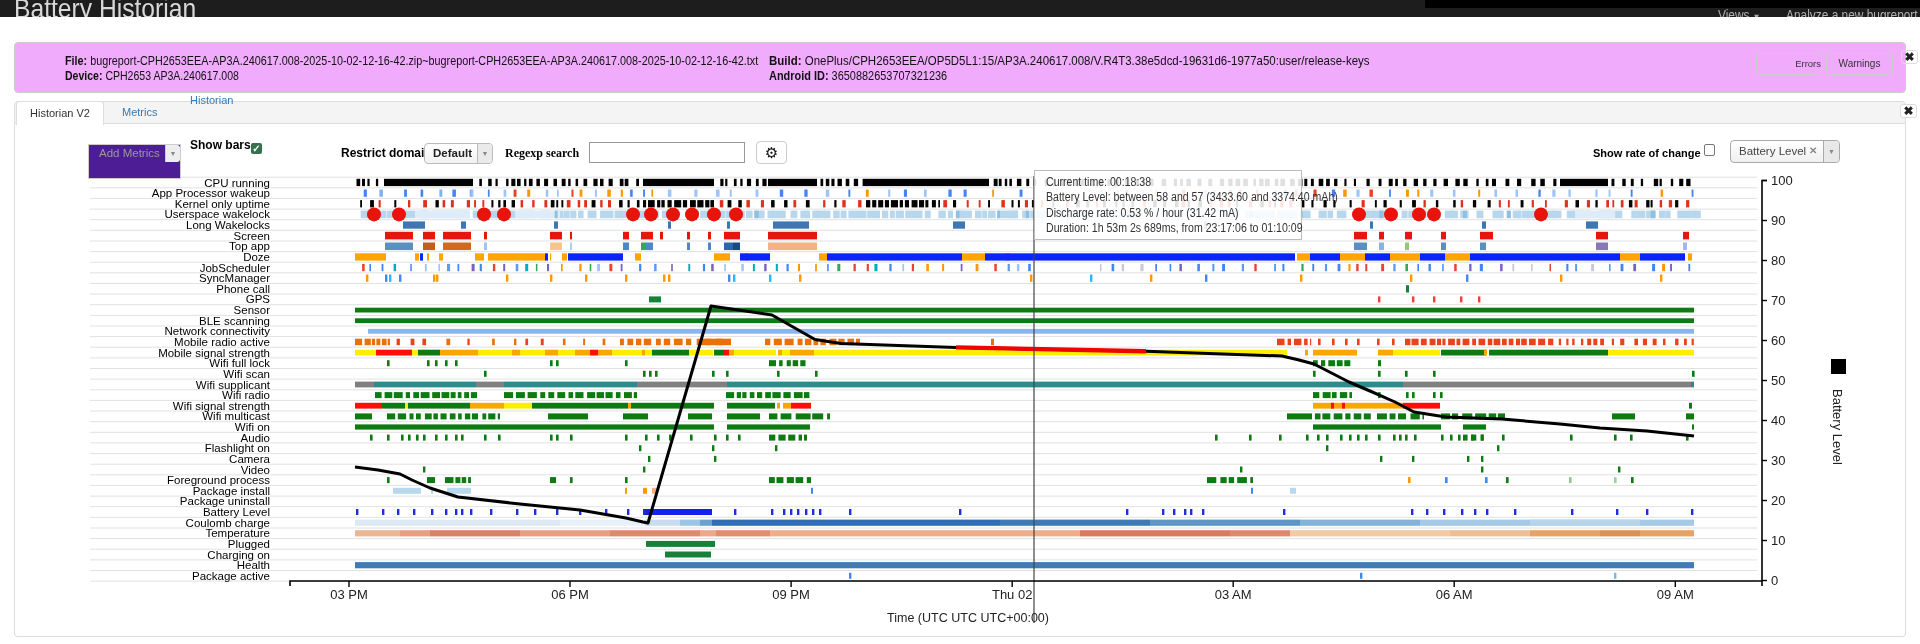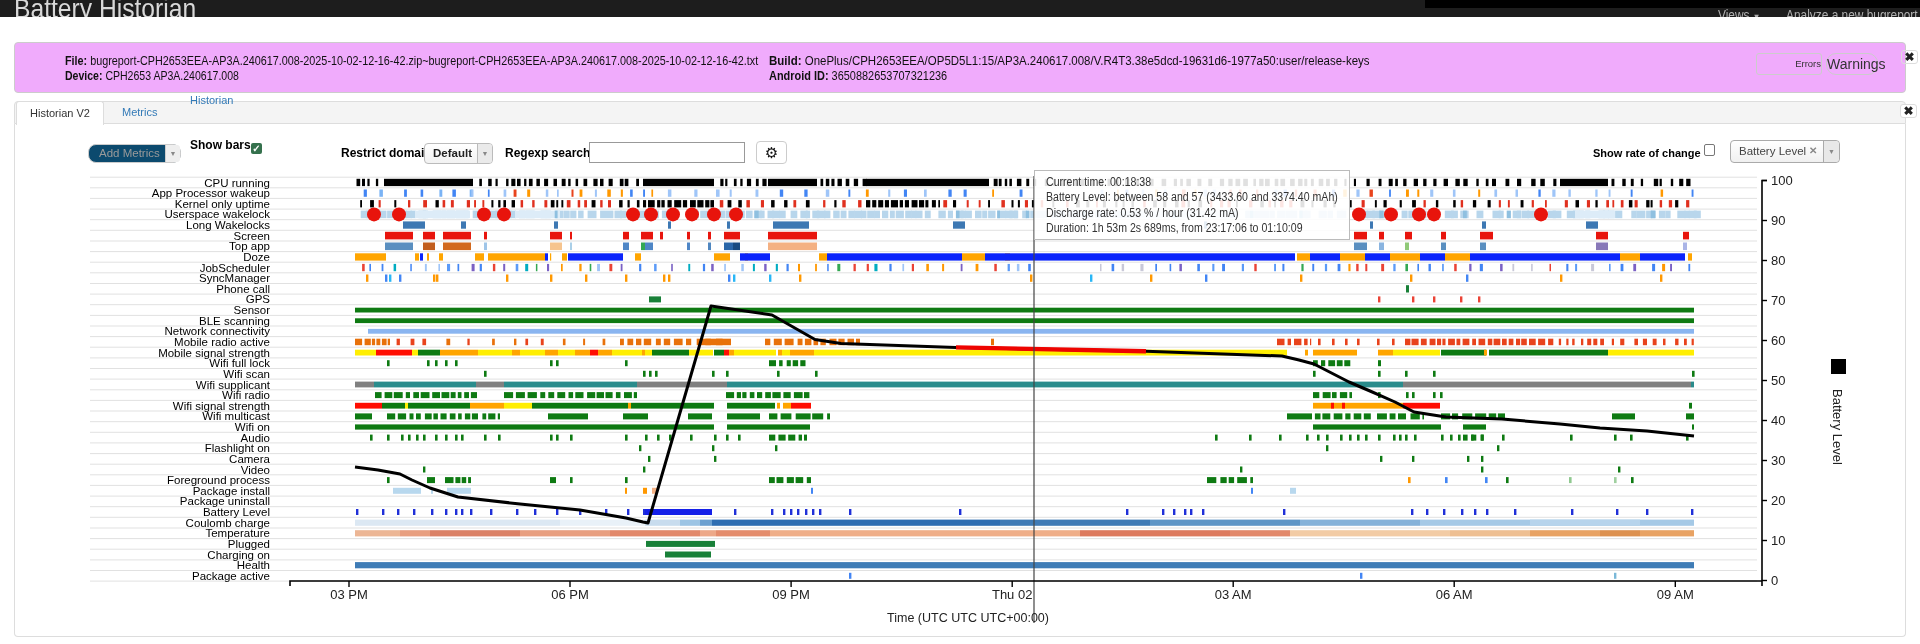--- a/index.html
+++ b/index.html
@@ -1356,52 +1356,52 @@
   <div class="abs sx" style="left:1786px;top:7px;font-size:14px;color:#b0b0b0;transform:scaleX(0.85)">Analyze a new bugreport</div>
 </div>
 <div class="abs" style="left:1425px;top:0;width:495px;height:8px;background:#000;z-index:3"></div>
 
 <div class="abs" style="left:14px;top:42px;width:1892px;height:51px;background:#f0abfc;border:1px solid #ccc;border-radius:4px;z-index:2">
   <div class="abs sx" style="left:50px;top:10px;font-size:13.5px;color:#111;transform:scaleX(0.80)"><b>File:</b> bugreport-CPH2653EEA-AP3A.240617.008-2025-10-02-12-16-42.zip~bugreport-CPH2653EEA-AP3A.240617.008-2025-10-02-12-16-42.txt</div>
   <div class="abs sx" style="left:50px;top:25px;font-size:13.5px;color:#111;transform:scaleX(0.78)"><b>Device:</b> CPH2653 AP3A.240617.008</div>
   <div class="abs sx" style="left:754px;top:10px;font-size:13.5px;color:#111;transform:scaleX(0.85)"><b>Build:</b> OnePlus/CPH2653EEA/OP5D5L1:15/AP3A.240617.008/V.R4T3.38e5dcd-19631d6-1977a50:user/release-keys</div>
   <div class="abs sx" style="left:754px;top:25px;font-size:13.5px;color:#111;transform:scaleX(0.81)"><b>Android ID:</b> 3650882653707321236</div>
   <div class="abs" style="left:1741px;top:10px;width:66px;height:22px;border:1px solid #ccc;border-radius:3px;font-size:9.5px;color:#333;text-align:right;line-height:20px;">Errors</div>
-  <div class="abs" style="left:1811px;top:10px;width:52px;height:22px;border:1px solid #ccc;border-radius:10px;font-size:14px;color:#333;text-align:center;line-height:20px;">Warnings</div>
+  <div class="abs" style="left:1811px;top:10px;width:67px;height:22px;border:1px solid #ccc;border-radius:3px;font-size:10px;color:#333;text-align:center;line-height:20px;">Warnings</div>
   <div class="abs" style="left:1886px;top:7px;width:17px;height:14px;border:1px solid #ddd;border-radius:3px;font-size:12px;font-weight:bold;color:#222;text-align:center;line-height:12px;">✖</div>
 </div>
 
 <div class="abs" style="left:14px;top:101px;width:1892px;height:23px;background:#f4f4f4;border:1px solid #ddd;border-radius:4px 4px 0 0;z-index:2"></div>
 <div class="abs" style="left:16px;top:101px;width:88px;height:24px;background:#fff;border:1px solid #ddd;border-bottom:none;border-radius:3px 3px 0 0;z-index:3;font-size:11px;color:#333;text-align:center;line-height:22px;">Historian V2</div>
 <div class="abs" style="left:122px;top:101px;height:23px;z-index:3;font-size:11px;color:#337ab7;line-height:23px;">Metrics</div>
 <div class="abs" style="left:190px;top:89px;height:29px;z-index:3;font-size:11px;color:#337ab7;line-height:23px;">Historian</div>
 <div class="abs" style="left:1900px;top:104px;width:17px;height:14px;background:#fff;border:1px solid #ddd;border-radius:3px;font-size:12px;font-weight:bold;color:#222;text-align:center;line-height:12px;z-index:3">✖</div>
 
 <div class="abs" style="left:14px;top:124px;width:1892px;height:513px;border-left:1px solid #ddd;border-right:1px solid #ddd;border-bottom:1px solid #ddd;border-radius:0 0 4px 4px;z-index:0"></div>
 
-<div class="abs" style="z-index:2;left:88px;top:144px;width:93px;height:19px;background:#0c4a6e;border:1px solid #ccc;border-radius:8px;">
+<div class="abs" style="z-index:2;left:88px;top:144px;width:93px;height:35px;background:#4c1d95;border:1px solid #ccc;border-radius:0;">
   <span class="abs" style="left:10px;top:2px;font-size:11.5px;color:#9a9a9a;">Add Metrics</span>
   <span class="abs" style="left:76px;top:0;width:15px;height:17px;border-left:1px solid #ccc;background:#eee;border-radius:0 3px 3px 0;text-align:center;font-size:7px;color:#888;line-height:17px;">▼</span>
 </div>
 <div class="abs" style="z-index:2;left:190px;top:138px;font-size:12px;font-weight:bold;color:#000;">Show bars</div>
 <div class="abs" style="z-index:2;left:251px;top:143px;width:11px;height:11px;background:#35714d;border-radius:2px;color:#fff;font-size:10px;line-height:11px;text-align:center;font-weight:bold;">✓</div>
 <div class="abs" style="z-index:2;left:333px;top:146px;font-size:12px;font-weight:bold;color:#000;padding-left:8px;">Restrict domain</div>
 <div class="abs" style="z-index:2;left:424px;top:143px;width:69px;height:21px;background:linear-gradient(#fff,#f2f2f2);border:1px solid #bbb;border-radius:4px;">
   <span class="abs" style="left:8px;top:3px;font-size:11.5px;font-weight:bold;color:#222;">Default</span>
   <span class="abs" style="left:52px;top:0;width:15px;height:19px;border-left:1px solid #bbb;background:#eaeaea;border-radius:0 3px 3px 0;text-align:center;font-size:7px;color:#888;line-height:19px;">▼</span>
 </div>
-<div class="abs" style="z-index:2;left:505px;top:146px;font-size:12px;font-weight:bold;color:#000;">Regexp search</div>
+<div class="abs" style="z-index:2;left:505px;top:146px;font-size:12px;font-weight:bold;color:#000;font-family:Liberation Serif, serif;">Regexp search</div>
 <div class="abs" style="z-index:2;left:589px;top:142px;width:156px;height:21px;background:#fff;border:1px solid #999;"></div>
 <div class="abs" style="z-index:2;left:756px;top:141px;width:31px;height:23px;background:#fff;border:1px solid #ccc;border-radius:4px;text-align:center;font-size:15px;line-height:22px;color:#111;">⚙</div>
 <div class="abs" style="z-index:2;left:1593px;top:147px;font-size:11px;font-weight:bold;color:#000;">Show rate of change</div>
 <div class="abs" style="z-index:2;left:1704px;top:144px;width:11px;height:12px;border:1.5px solid #777;border-radius:2px;background:#fff;"></div>
 <div class="abs" style="z-index:2;left:1730px;top:140px;width:110px;height:23px;background:linear-gradient(#fff,#f0f0f0);border:1px solid #aaa;border-radius:4px;">
   <span class="abs" style="left:8px;top:4px;font-size:11.5px;color:#444;">Battery Level</span>
   <span class="abs" style="left:78px;top:4px;font-size:10px;color:#888;font-weight:bold;">✕</span>
   <span class="abs" style="left:92px;top:0;width:16px;height:21px;border-left:1px solid #aaa;background:#e8e8e8;border-radius:0 4px 4px 0;text-align:center;font-size:7px;color:#888;line-height:21px;">▼</span>
 </div>
 
-<div class="abs" style="z-index:4;left:1034px;top:170px;width:316px;height:70px;background:rgba(255,255,255,0.88);border:1px solid #bbb;font-size:12px;color:#333;padding:4px 0 0 11px;">
+<div class="abs" style="z-index:4;left:1034px;top:170px;width:268px;height:70px;background:rgba(255,255,255,0.88);border:1px solid #bbb;font-size:12px;color:#333;padding:4px 0 0 11px;">
 <div class="sx" style="transform:scaleX(0.88);line-height:15.4px;">Current time: 00:18:38<br>
 Battery Level: between 58 and 57 (3433.60 and 3374.40 mAh)<br>
 Discharge rate: 0.53 % / hour (31.42 mA)<br>
 Duration: 1h 53m 2s 689ms, from 23:17:06 to 01:10:09</div>
 </div>
 
 </body></html>

